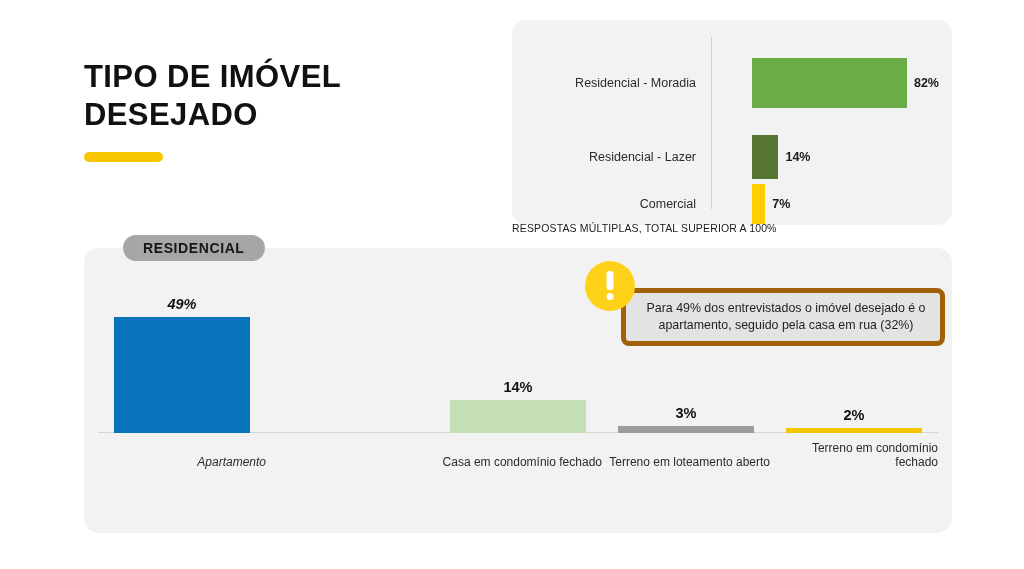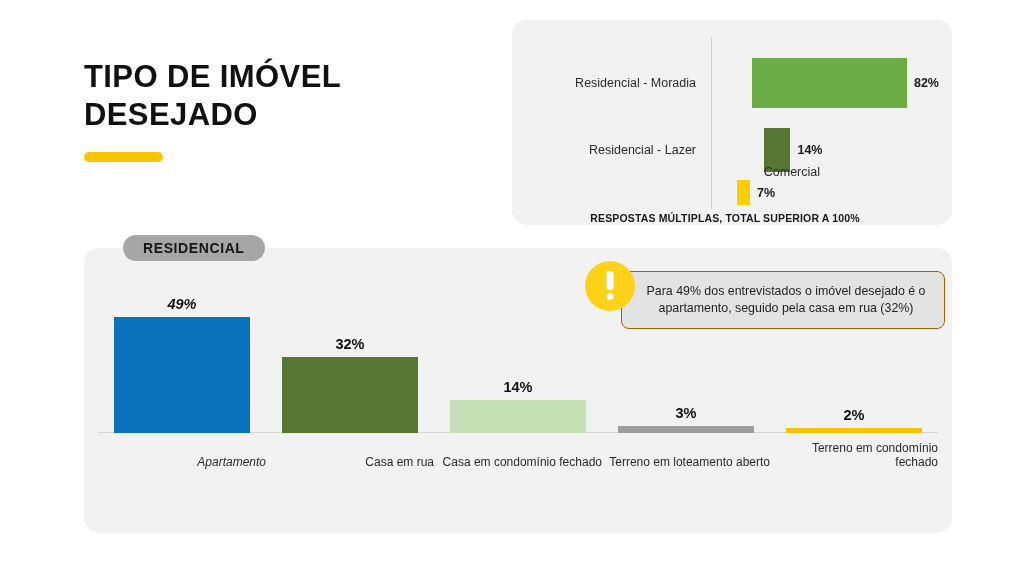--- a/index.html
+++ b/index.html
@@ -103,27 +103,27 @@
     left: 199px;
     top: 17px;
     width: 1px;
     height: 172px;
     background: #cfcfcf;
   }
 
   .footnote {
     position: absolute;
     left: 512px;
-    top: 212px;
+    top: 222px;
     width: 440px;
-    text-align: center;
+    text-align: left;
     padding-right: 14px;
     box-sizing: border-box;
     font-size: 10.5px;
-    font-weight: bold;
+    font-weight: normal;
     color: #1a1a1a;
     letter-spacing: 0.15px;
   }
 
   
   #bottom-card {
     left: 84px;
     top: 248px;
     width: 868px;
     height: 285px;
@@ -151,26 +151,26 @@
   #callout {
     position: absolute;
     left: 501px;
     top: 22px;
     width: 360px;
     height: 58px;
   }
   #callout-bubble {
     position: absolute;
     left: 36px;
-    top: 1px;
+    top: 18px;
     width: 324px;
     height: 58px;
     box-sizing: border-box;
     background: #E3E3E3;
-    border: 1px solid #a16207;
+    border: 5px solid #a16207;
     border-radius: 8px;
     display: flex;
     align-items: center;
     justify-content: center;
     padding: 4px 14px 4px 20px;
   }
   #callout-text {
     font-size: 12.4px;
     line-height: 1.38;
     color: #1f1f1f;
@@ -273,28 +273,28 @@
   <div class="card" id="top-card">
     <div id="top-chart">
       <div id="top-axis"></div>
     <div class="hrow" style="top: 38px; height: 50px;">
           <div class="hrow-label">Residencial - Moradia</div>
           <div class="hrow-barwrap" style="height: 100%;">
             <div class="hbar" style="width: 154.98px; background: rgb(107, 172, 70);"></div>
             <div class="hrow-value">82%</div>
           </div>
         </div>
-        <div class="hrow" style="top: 108px; height: 44px; gap: 12px;">
+        <div class="hrow" style="top: 115px; height: 44px;">
           <div class="hrow-label">Residencial - Lazer</div>
           <div class="hrow-barwrap" style="height: 100%;">
             <div class="hbar" style="width: 26.46px; background: rgb(88, 118, 51);"></div>
             <div class="hrow-value">14%</div>
           </div>
         </div>
-        <div class="hrow" style="top: 145px; height: 40px; flex-direction: column;">
+        <div class="hrow" style="top: 164px; height: 40px;">
           <div class="hrow-label">Comercial</div>
           <div class="hrow-barwrap" style="height: 100%;">
             <div class="hbar" style="width: 13.23px; background: rgb(255, 206, 0);"></div>
             <div class="hrow-value">7%</div>
           </div>
         </div>
       </div>
   </div>
 
   <div class="footnote">RESPOSTAS MÚLTIPLAS, TOTAL SUPERIOR A 100%</div>
@@ -313,25 +313,20 @@
       </div>
     </div>
 
     <div id="vplot">
       <div id="vbaseline"></div>
     <div class="vcol" style="left: 0px; font-style: italic;">
           <div class="vbar" style="height: 115.818px; background: rgb(8, 114, 187);"></div>
           <div class="vval" style="bottom: 165.818px;">49%</div>
           <div class="vlabel">Apartamento</div>
         </div>
-        <div class="vcol" style="left: 168px;">
-          <div class="vbar" style="height: 75.6364px; background: rgb(88, 118, 51);"></div>
-          <div class="vval" style="bottom: 125.636px;">32%</div>
-          <div class="vlabel">Casa em rua</div>
-        </div>
         <div class="vcol" style="left: 336px;">
           <div class="vbar" style="height: 33.0909px; background: rgb(197, 224, 180);"></div>
           <div class="vval" style="bottom: 83.0909px;">14%</div>
           <div class="vlabel">Casa em condomínio fechado</div>
         </div>
         <div class="vcol" style="left: 504px;">
           <div class="vbar" style="height: 7.09091px; background: rgb(156, 156, 156);"></div>
           <div class="vval" style="bottom: 57.0909px;">3%</div>
           <div class="vlabel">Terreno em loteamento aberto</div>
         </div>

